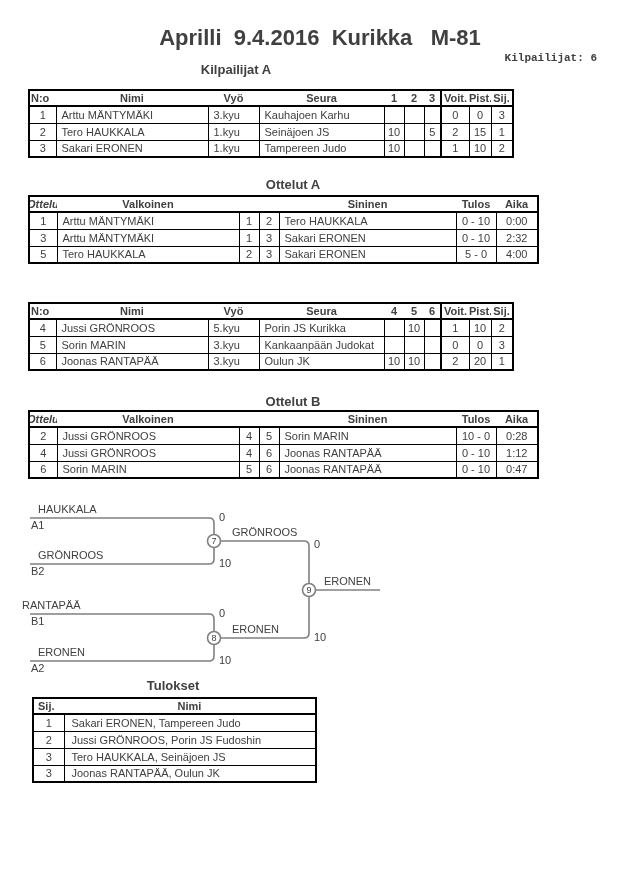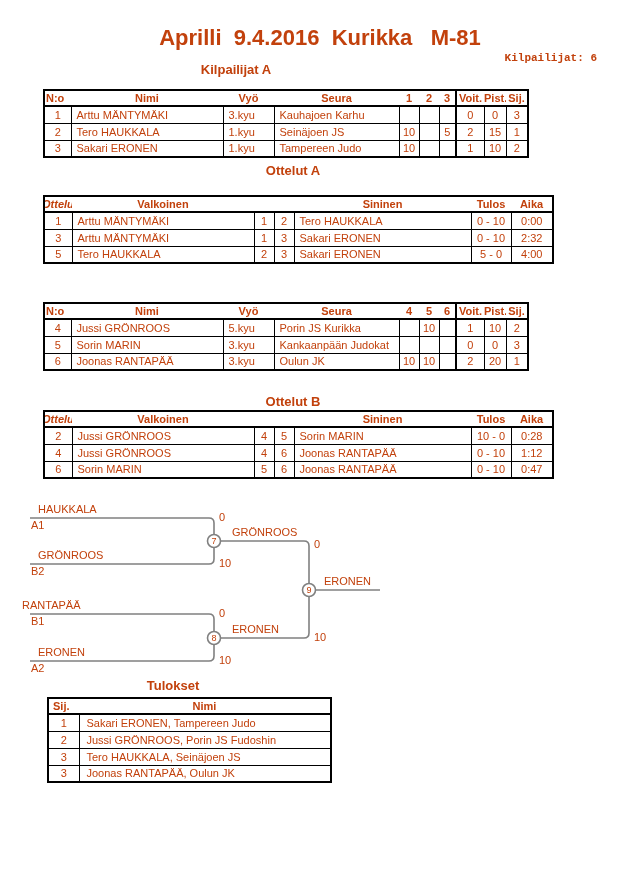--- a/index.html
+++ b/index.html
@@ -1,25 +1,25 @@
 <!DOCTYPE html>
 <html><head>
 <meta charset="utf-8">
 <style>
   * { box-sizing: border-box; }
   body { margin: 0; background: #fff; }
   .page { position: relative; width: 630px; height: 791px; background: #fff;
-          font-family: "Liberation Sans", "DejaVu Sans", sans-serif; color: #c2410c; overflow: hidden; }
+          font-family: "Liberation Sans", "DejaVu Sans", sans-serif; color: #404040; overflow: hidden; }
   .title { position: absolute; left: 5px; top: 25px; width: 630px; text-align: center;
            font-size: 22px; font-weight: bold; white-space: pre; }
   .count { position: absolute; left: 397px; top: 52px; width: 200px; text-align: right;
            font-size: 11px; font-weight: bold; font-family: Liberation Mono, monospace; }
   .heading { position: absolute; width: 200px; text-align: center; font-size: 13px; font-weight: bold; }
   table.grid { position: absolute; border-collapse: collapse; table-layout: fixed;
-               border: 2px solid #000; font-size: 11px; margin-left: 15px; }
+               border: 2px solid #000; font-size: 11px; }
   .grid td { border: 1px solid #000; height: 17px; padding: 0; text-align: center;
              vertical-align: middle; white-space: nowrap; overflow: hidden; }
   .grid tr.hdr td { border-left-style: none; border-right-style: none;
                     border-bottom: 2px solid #000; font-weight: bold; height: 16px; }
   .grid tr td.thickL { border-left: 2px solid #000; }
   .tL { text-align: left !important; padding-left: 5px !important; }
   .rel { position: relative; font-style: italic; }
   .hclip { position: absolute; left: -3px; top: 1px; font-weight: bold; }
   .bk { position: absolute; font-size: 11px; white-space: nowrap; }
   .num { position: absolute; width: 16px; height: 16px; line-height: 16px;
@@ -93,21 +93,21 @@
       <td>10</td>
       <td></td>
       <td></td>
       <td class="thickL">1</td>
       <td>10</td>
       <td>2</td>
     </tr>
   </tbody>
     </table>
 
-  <div class="heading" style="left:193px;top:163px">Ottelut A</div>
+  <div class="heading" style="left:193px;top:177px">Ottelut A</div>
   <table class="grid" style="left:28px;top:195px;width:509px">
     <colgroup>
         <col style="width:28px">
         <col style="width:182px">
         <col style="width:20px">
         <col style="width:20px">
         <col style="width:177px">
         <col style="width:40px">
         <col style="width:42px">
       </colgroup>

